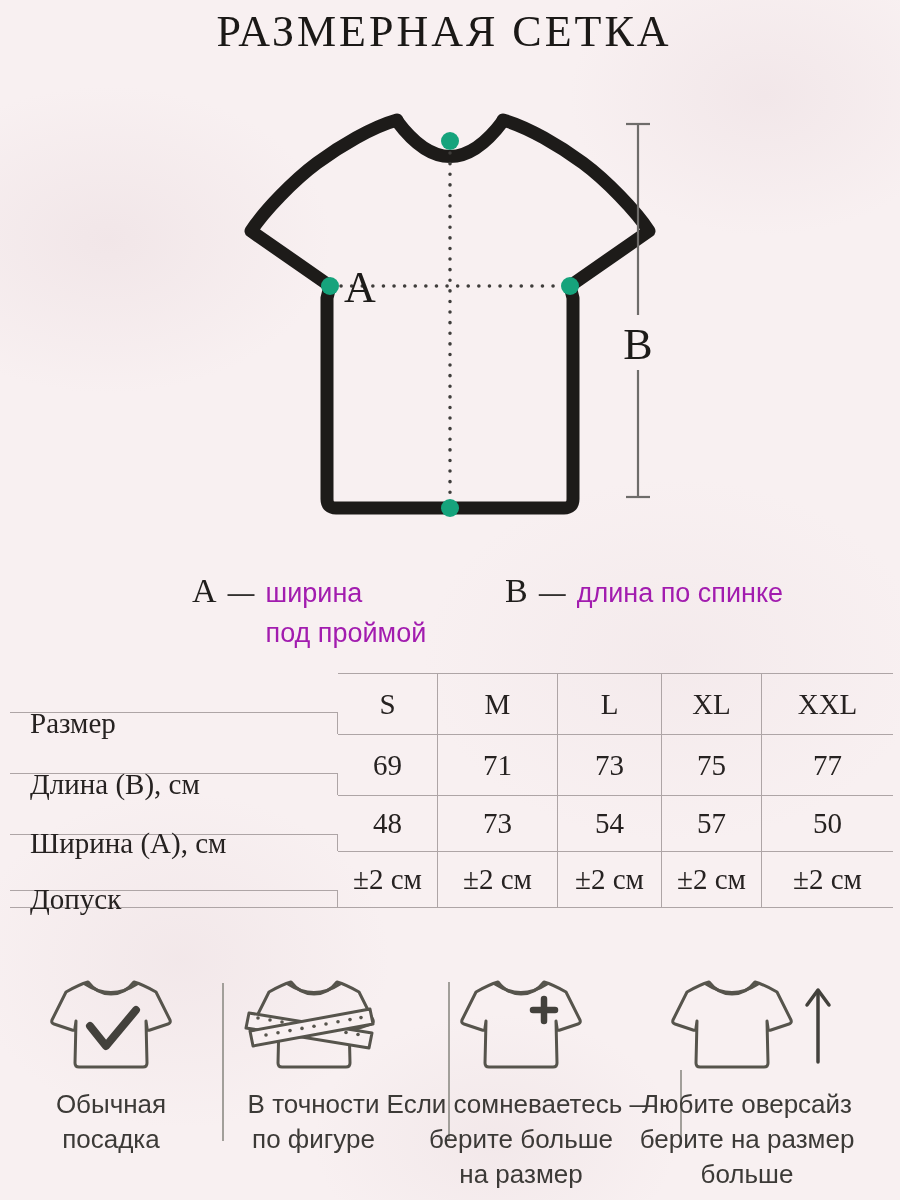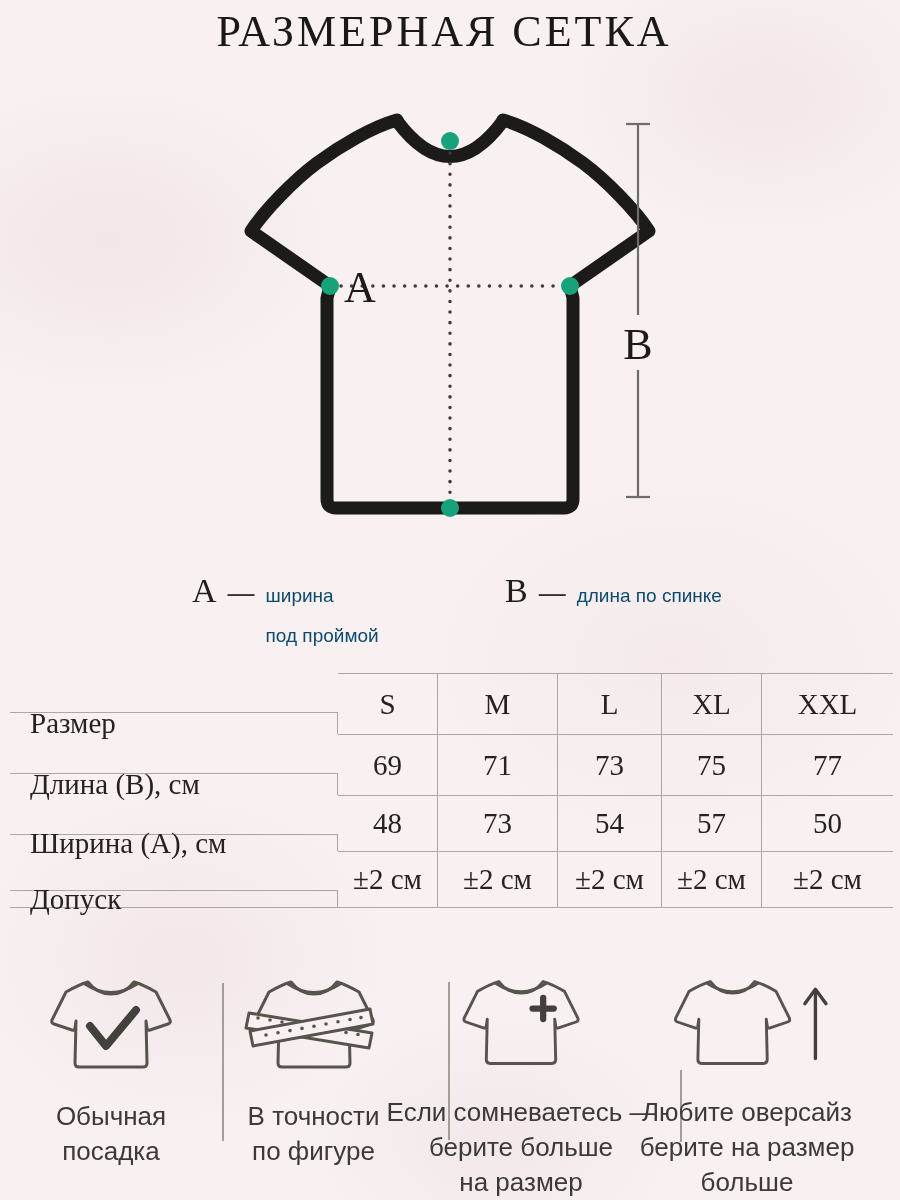--- a/index.html
+++ b/index.html
@@ -22,21 +22,21 @@
     font-size:44px;letter-spacing:3px;color:#1b1917;
   }
 
   .diagram-svg{position:absolute;left:0;top:0;width:900px;height:570px;}
 
   
   .legend-a{position:absolute;left:192px;top:572px;display:flex;align-items:baseline;gap:11px;}
   .legend-b{position:absolute;left:505px;top:572px;display:flex;align-items:baseline;gap:11px;}
   .legend-letter{font-family:"Liberation Serif","DejaVu Serif",serif;font-size:34px;color:#201e1c;}
   .legend-dash{font-size:27px;color:#33312f;}
-  .legend-text{font-size:19px;color:#0c4a6e;line-height:40px;}
+  .legend-text{font-size:27px;color:#a21caf;line-height:40px;}
 
   
   .size-table{
     position:absolute;left:10px;top:673px;width:883px;
     display:grid;
     grid-template-columns:328px 100px 120px 104px 100px 131px;
     grid-template-rows:61px 61px 56px 57px;
     font-family:"Liberation Serif","DejaVu Serif",serif;
     font-size:29px;color:#262221;
   }
@@ -49,21 +49,21 @@
   .size-table .cell.rowlabel{justify-content:flex-start;padding-left:20px;margin-top:39px;}
 
   
   .fit-guide{position:absolute;left:0;top:955px;width:900px;height:245px;display:flex;}
   .fit-section{display:flex;flex-direction:column;align-items:center;}
   .fit-section.s1{width:222px;}
   .fit-section.s2{width:183px;}
   .fit-section.s3{width:232px;align-items:center;}
   .fit-section.s4{width:220px;}
   .fit-icon{margin-top:14px;}
-  .fit-caption{margin-top:20px;text-align:center;font-size:26px;line-height:35px;color:#3c3a37;white-space:nowrap;}
+  .fit-caption{margin-top:8px;text-align:center;font-size:26px;line-height:35px;color:#3c3a37;white-space:nowrap;}
   .guide-divider{position:absolute;width:2px;background:#a29f9a;}
   .gd1{left:222px;top:983px;height:158px;}
   .gd2{left:448px;top:982px;height:158px;}
   .gd3{left:680px;top:1070px;height:72px;}
 </style>
 </head>
 <body>
 
 <div class="page-title">РАЗМЕРНАЯ СЕТКА</div>
 

